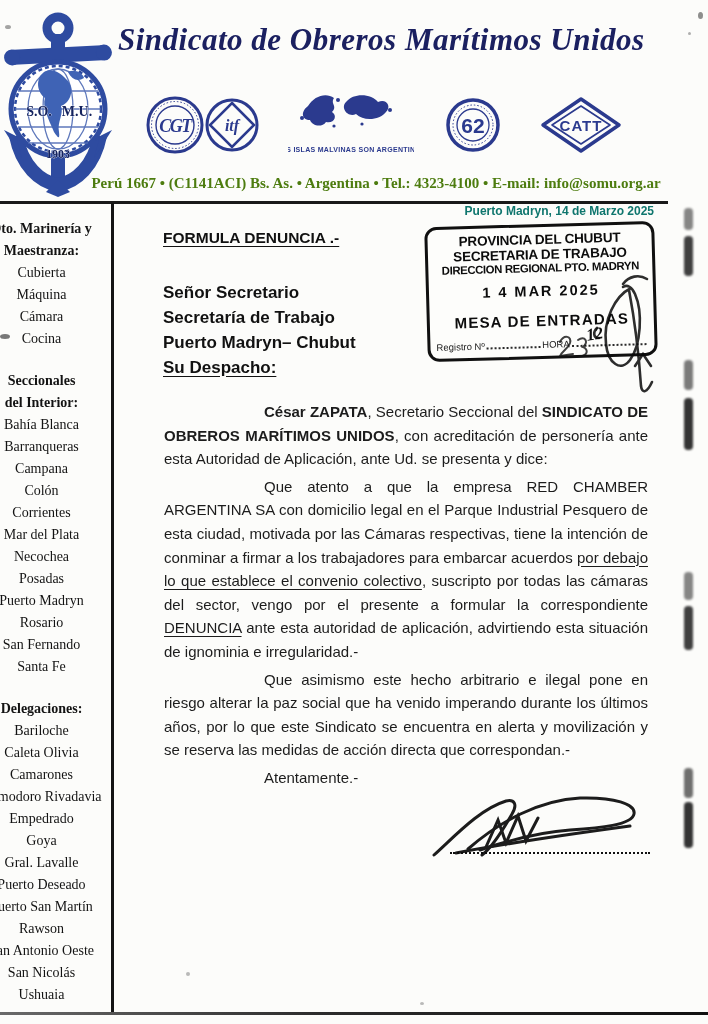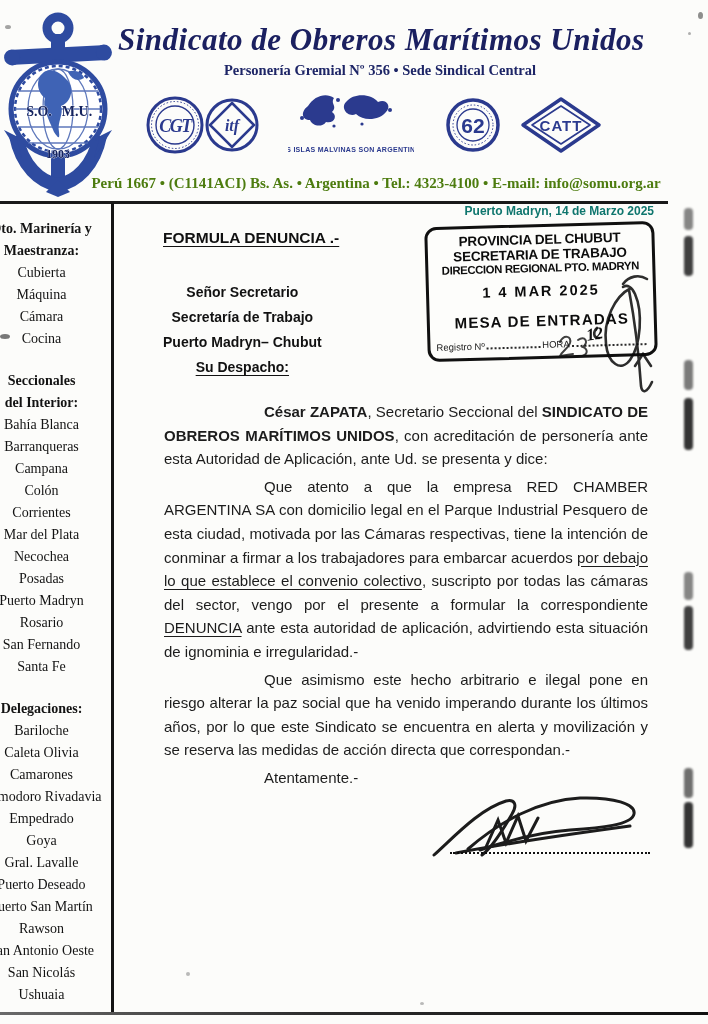--- a/index.html
+++ b/index.html
@@ -38,22 +38,22 @@
   .sb-head { font-weight:bold; }
   
   .dateline {
     position:absolute; right:54px; top:204px; font-weight:bold; font-size:12px;
     white-space:nowrap; color:#0f766e;
   }
   .subject {
     position:absolute; left:163px; top:229px; font-weight:bold; font-size:15.5px;
     text-decoration:underline; text-underline-offset:3px; color:#111;
   }
-  .recipient { position:absolute; left:163px; top:280px; font-weight:bold; font-size:14px;
-    line-height:25px; color:#111;text-align:center; }
+  .recipient { position:absolute; left:163px; top:280px; font-weight:bold; font-size:17px;
+    line-height:25px; color:#111; }
   .salutation { text-decoration:underline; text-underline-offset:3px; }
   .letter-body {
     position:absolute; left:160px; top:396px; width:492px;
     font-size:15px; line-height:23.6px; text-align:justify; color:#1c1c1c;
   }
   .letter-body p { margin:4px; text-indent:100px; }
   .letter-body .u { text-decoration:underline; text-underline-offset:3px; }
   .letter-body .b { font-weight:bold; }
   
   .stamp {
@@ -120,21 +120,20 @@
       </g>
       <path d="M42,66 C33,73 35,86 43,92 C40,100 46,112 52,126 C56,132 58,134 57,126 C55,116 62,108 59,100 C70,96 73,81 64,73 C57,65 48,62 42,66 Z" fill="#3f63b5"></path>
       <path d="M66,66 C72,63 80,66 82,72 C76,76 70,74 66,66 Z" fill="#3f63b5"></path>
       <text class="serif" x="37" y="110" text-anchor="middle" font-size="14" font-weight="bold" fill="#15235e" stroke="#ffffff" stroke-width=".6" paint-order="stroke">S.O.</text>
       <text class="serif" x="75" y="110" text-anchor="middle" font-size="14" font-weight="bold" fill="#15235e" stroke="#ffffff" stroke-width=".6" paint-order="stroke">M.U.</text>
       <text class="serif" x="56" y="152" text-anchor="middle" font-size="12" font-weight="bold" fill="#15235e" stroke="#ffffff" stroke-width=".5" paint-order="stroke">1903</text>
     </svg>
   </div>
 
   <div class="org-title">Sindicato de Obreros Marítimos Unidos</div>
-  <div class="org-subtitle">Personería Gremial Nº 356 • Sede Sindical Central</div>
 
   <div class="logo" style="left:145px; top:95px;">
     <svg width="60" height="60" viewBox="0 0 60 60">
       <circle cx="30" cy="30" r="27" fill="none" stroke="#2b3a8e" stroke-width="3"></circle>
       <circle cx="30" cy="30" r="23.5" fill="none" stroke="#2b3a8e" stroke-width="1" stroke-dasharray="1.5,2"></circle>
       <circle cx="30" cy="30" r="19" fill="none" stroke="#2b3a8e" stroke-width="1.4"></circle>
       <text class="serif" x="30" y="37" text-anchor="middle" font-size="18" font-style="italic" font-weight="bold" fill="#2b3a8e" letter-spacing="-1.5">CGT</text>
     </svg>
   </div>
   <div class="logo" style="left:204px; top:97px;">
@@ -159,21 +158,21 @@
     </svg>
   </div>
   <div class="logo" style="left:445px; top:97px;">
     <svg width="56" height="56" viewBox="0 0 56 56">
       <circle cx="28" cy="28" r="25" fill="none" stroke="#2b3a8e" stroke-width="3.5"></circle>
       <circle cx="28" cy="28" r="20" fill="none" stroke="#2b3a8e" stroke-width="1" stroke-dasharray="1.5,2"></circle>
       <circle cx="28" cy="28" r="16" fill="none" stroke="#2b3a8e" stroke-width="1.3"></circle>
       <text x="28" y="36" text-anchor="middle" font-size="21" font-weight="bold" fill="#2b3a8e">62</text>
     </svg>
   </div>
-  <div class="logo" style="left:517px; top:95px;text-align:right;">
+  <div class="logo" style="left:537px; top:95px;text-align:right;">
     <svg width="88" height="60" viewBox="0 0 88 60">
       <path d="M44,4 L82,30 L44,56 L6,30 Z" fill="none" stroke="#2b3a8e" stroke-width="3.5" stroke-linejoin="round"></path>
       <path d="M44,11 L73,30 L44,49 L15,30 Z" fill="none" stroke="#2b3a8e" stroke-width="1.6" stroke-linejoin="round"></path>
       <text x="44" y="35.5" text-anchor="middle" font-size="15" font-weight="bold" fill="#2b3a8e" letter-spacing="1">CATT</text>
     </svg>
   </div>
 
   <div class="org-address">Perú 1667 • (C1141ACI) Bs. As. • Argentina • Tel.: 4323-4100 • E-mail: info@somu.org.ar</div>
 
   <div class="rule-h"></div>

